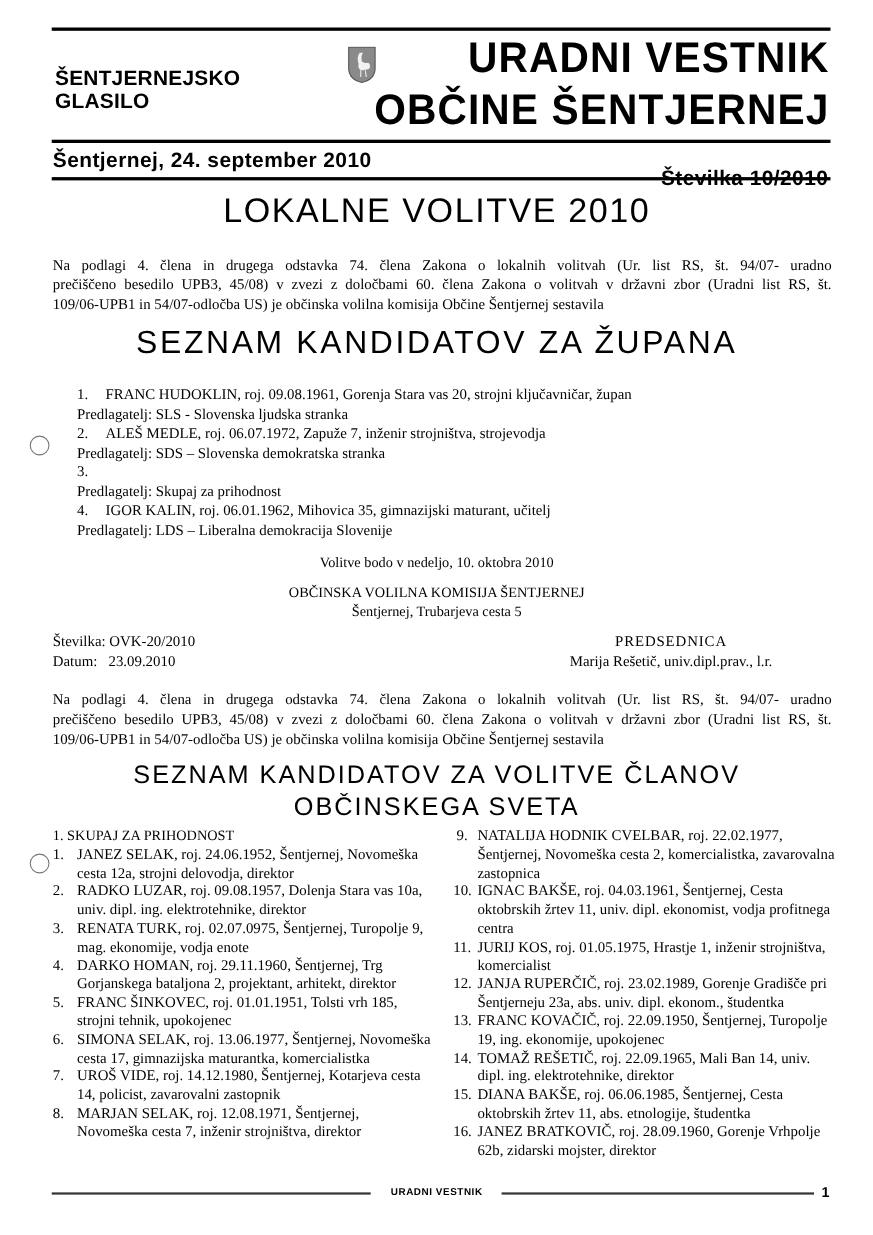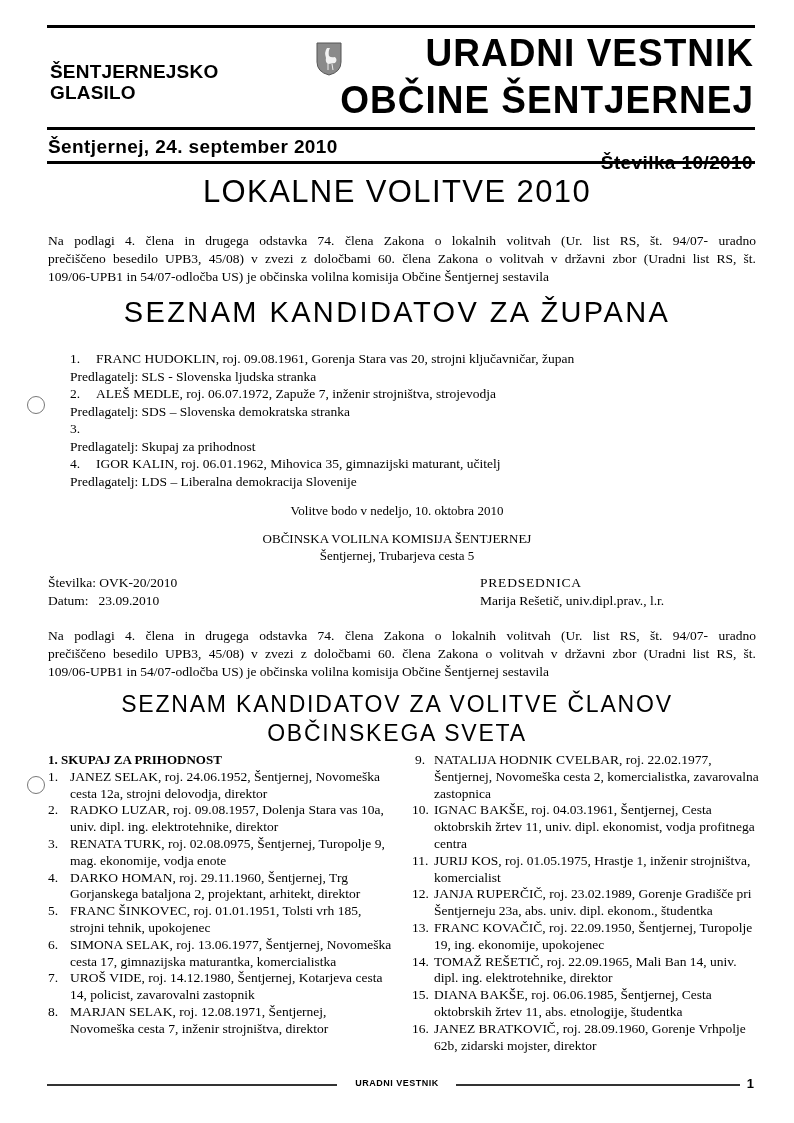--- a/index.html
+++ b/index.html
@@ -24,26 +24,26 @@
 
   .para { left: 48px; width: 708px; font-size: 13.5px; line-height: 18px; text-align: justify; }
 
   .mayor-list { left: 70px; top: 350px; width: 640px; font-size: 13.5px; line-height: 17.5px; }
   .mayor-item { display: flex; }
   .mayor-item .num { width: 26px; flex: 0 0 26px; }
 
   .center-bold { left: 0; width: 794px; text-align: center; font-weight: 400; font-size: 13px; line-height: 17px; }
 
   .sign-left { left: 48px; top: 574px; font-size: 13.5px; line-height: 18px; }
-  .sign-right { left: 480px; width: 260px; top: 574px; font-size: 13.5px; line-height: 18px; }
+  .sign-right { left: 480px; width: 260px; top: 574px; font-size: 13.5px; line-height: 18px; text-align: center; }
 
   .col { font-size: 13.5px; line-height: 16.8px; }
   .col-left { left: 48px; top: 752px; width: 345px; }
   .col-right { left: 412px; top: 752px; width: 350px; }
-  .group-title { font-weight: 700; font-size: 13px; }
+  .group-title { font-weight: 400; font-size: 13px; }
   .cand { display: flex; }
   .cand .num { flex: 0 0 22px; width: 22px; }
   .col-right .cand .num { flex: 0 0 22px; }
 
   .hole { width: 16px; height: 16px; border: 1px solid #777; border-radius: 50%; }
 
   .footer-line { position: absolute; top: 1084px; height: 2px; background: #333; }
   .footer-label { left: 0; width: 794px; text-align: center; top: 1078px; font-size: 9px; font-weight: 700; letter-spacing: 0.5px; }
   .page-num { right: 40px; top: 1076px; font-size: 13px; font-weight: 700; }
 </style>
@@ -145,21 +145,21 @@
   <div class="cand">
       <span class="num">1.</span>
       <span>JANEZ SELAK, roj. 24.06.1952, Šentjernej, Novomeška cesta 12a, strojni delovodja, direktor</span>
     </div>
   <div class="cand">
       <span class="num">2.</span>
       <span>RADKO LUZAR, roj. 09.08.1957, Dolenja Stara vas 10a, univ. dipl. ing. elektrotehnike, direktor</span>
     </div>
   <div class="cand">
       <span class="num">3.</span>
-      <span>RENATA TURK, roj. 02.08.0975, Šentjernej, Turopolje 9, mag. ekonomije, vodja enote</span>
+      <span>RENATA TURK, roj. 02.07.0975, Šentjernej, Turopolje 9, mag. ekonomije, vodja enote</span>
     </div>
   <div class="cand">
       <span class="num">4.</span>
       <span>DARKO HOMAN, roj. 29.11.1960, Šentjernej, Trg Gorjanskega bataljona 2, projektant, arhitekt, direktor</span>
     </div>
   <div class="cand">
       <span class="num">5.</span>
       <span>FRANC ŠINKOVEC, roj. 01.01.1951, Tolsti vrh 185, strojni tehnik, upokojenec</span>
     </div>
   <div class="cand">

